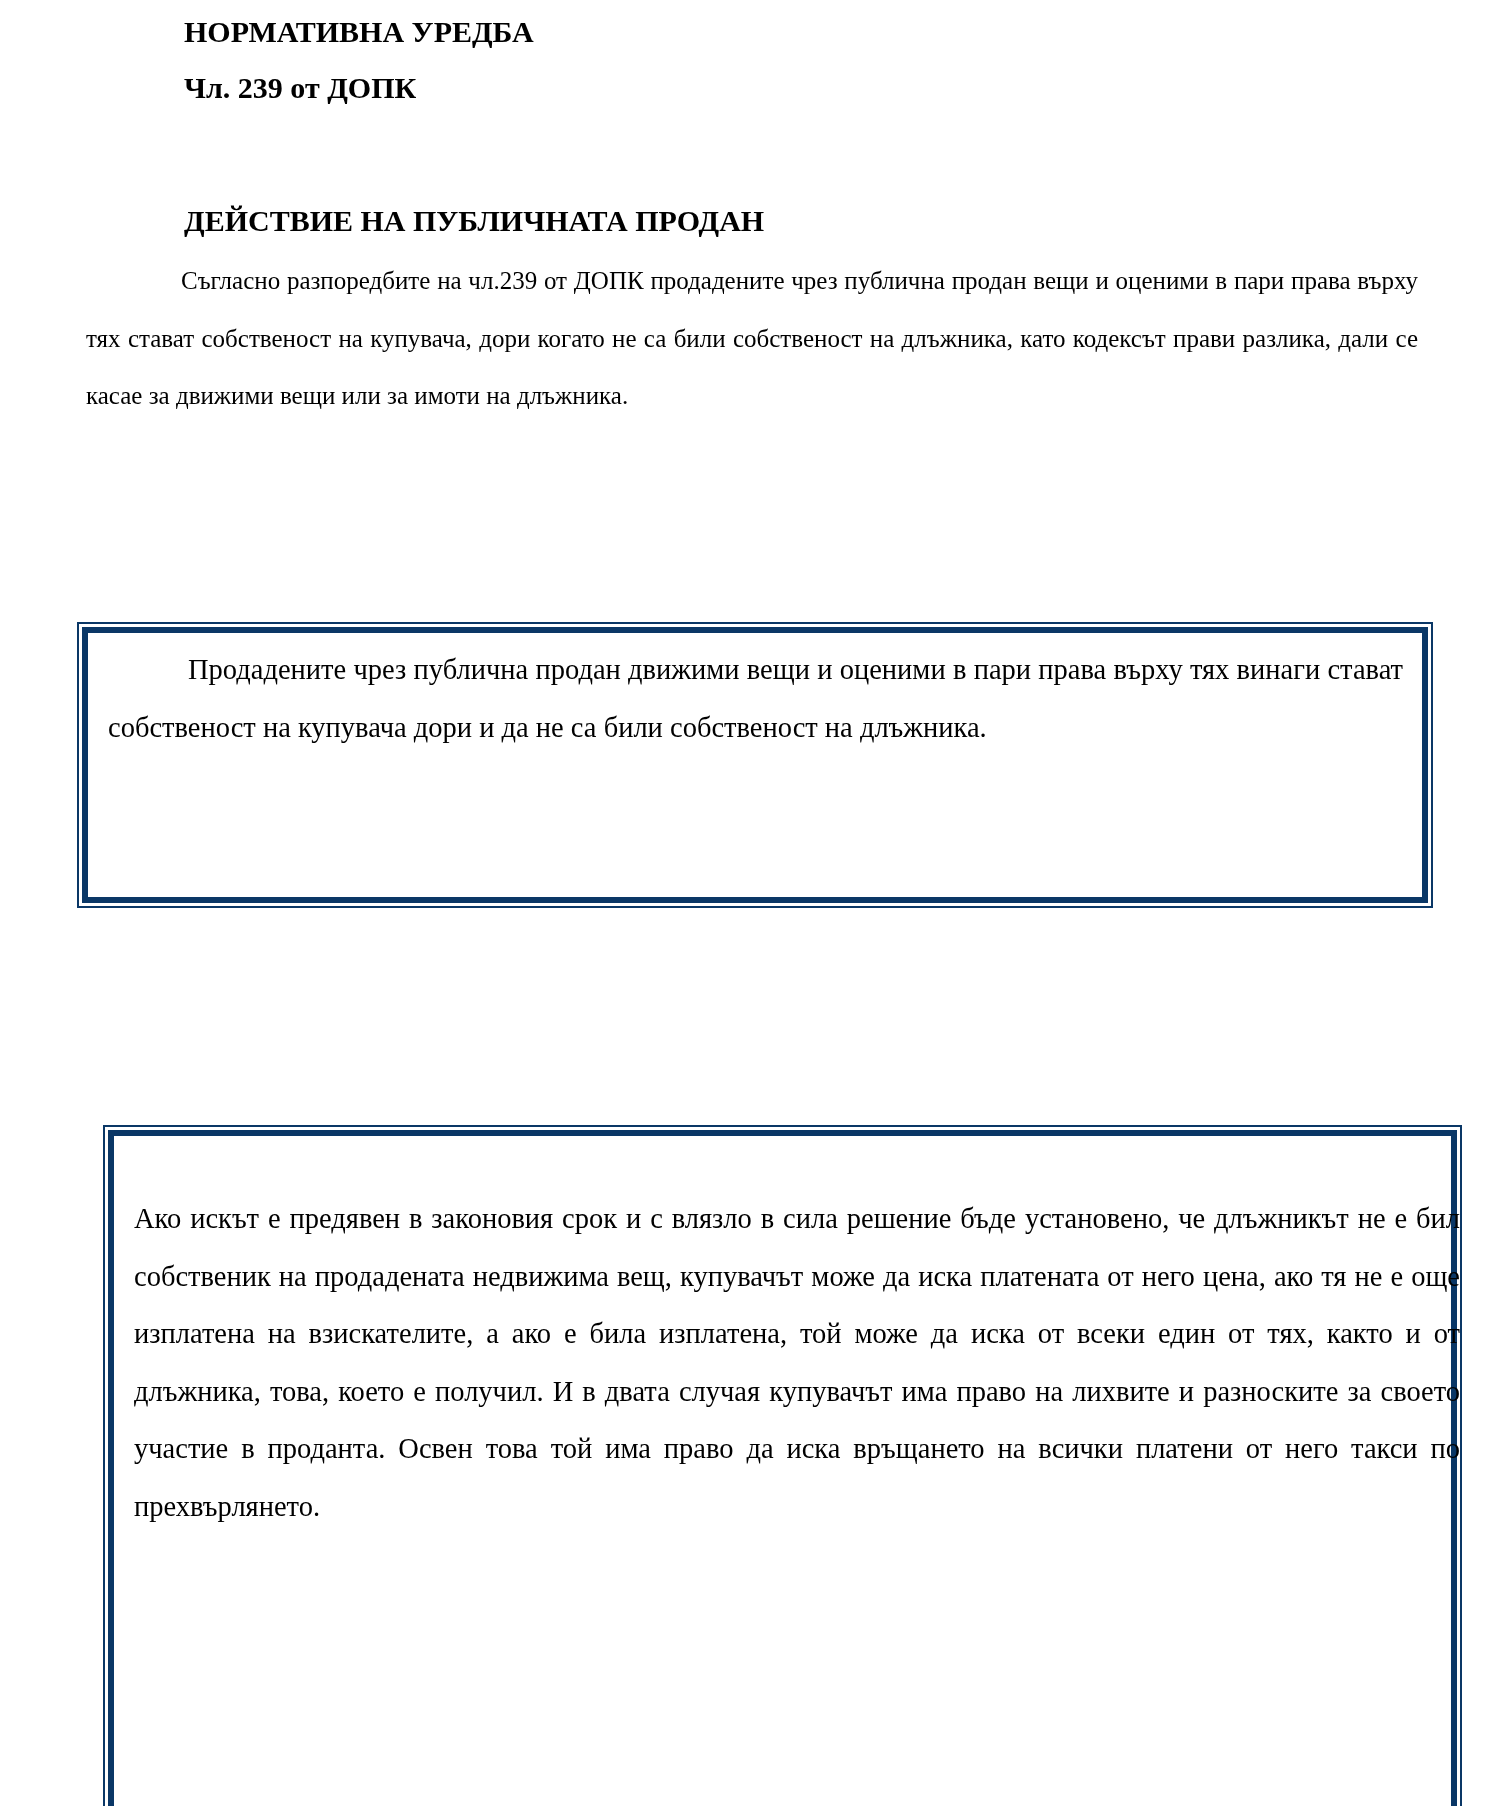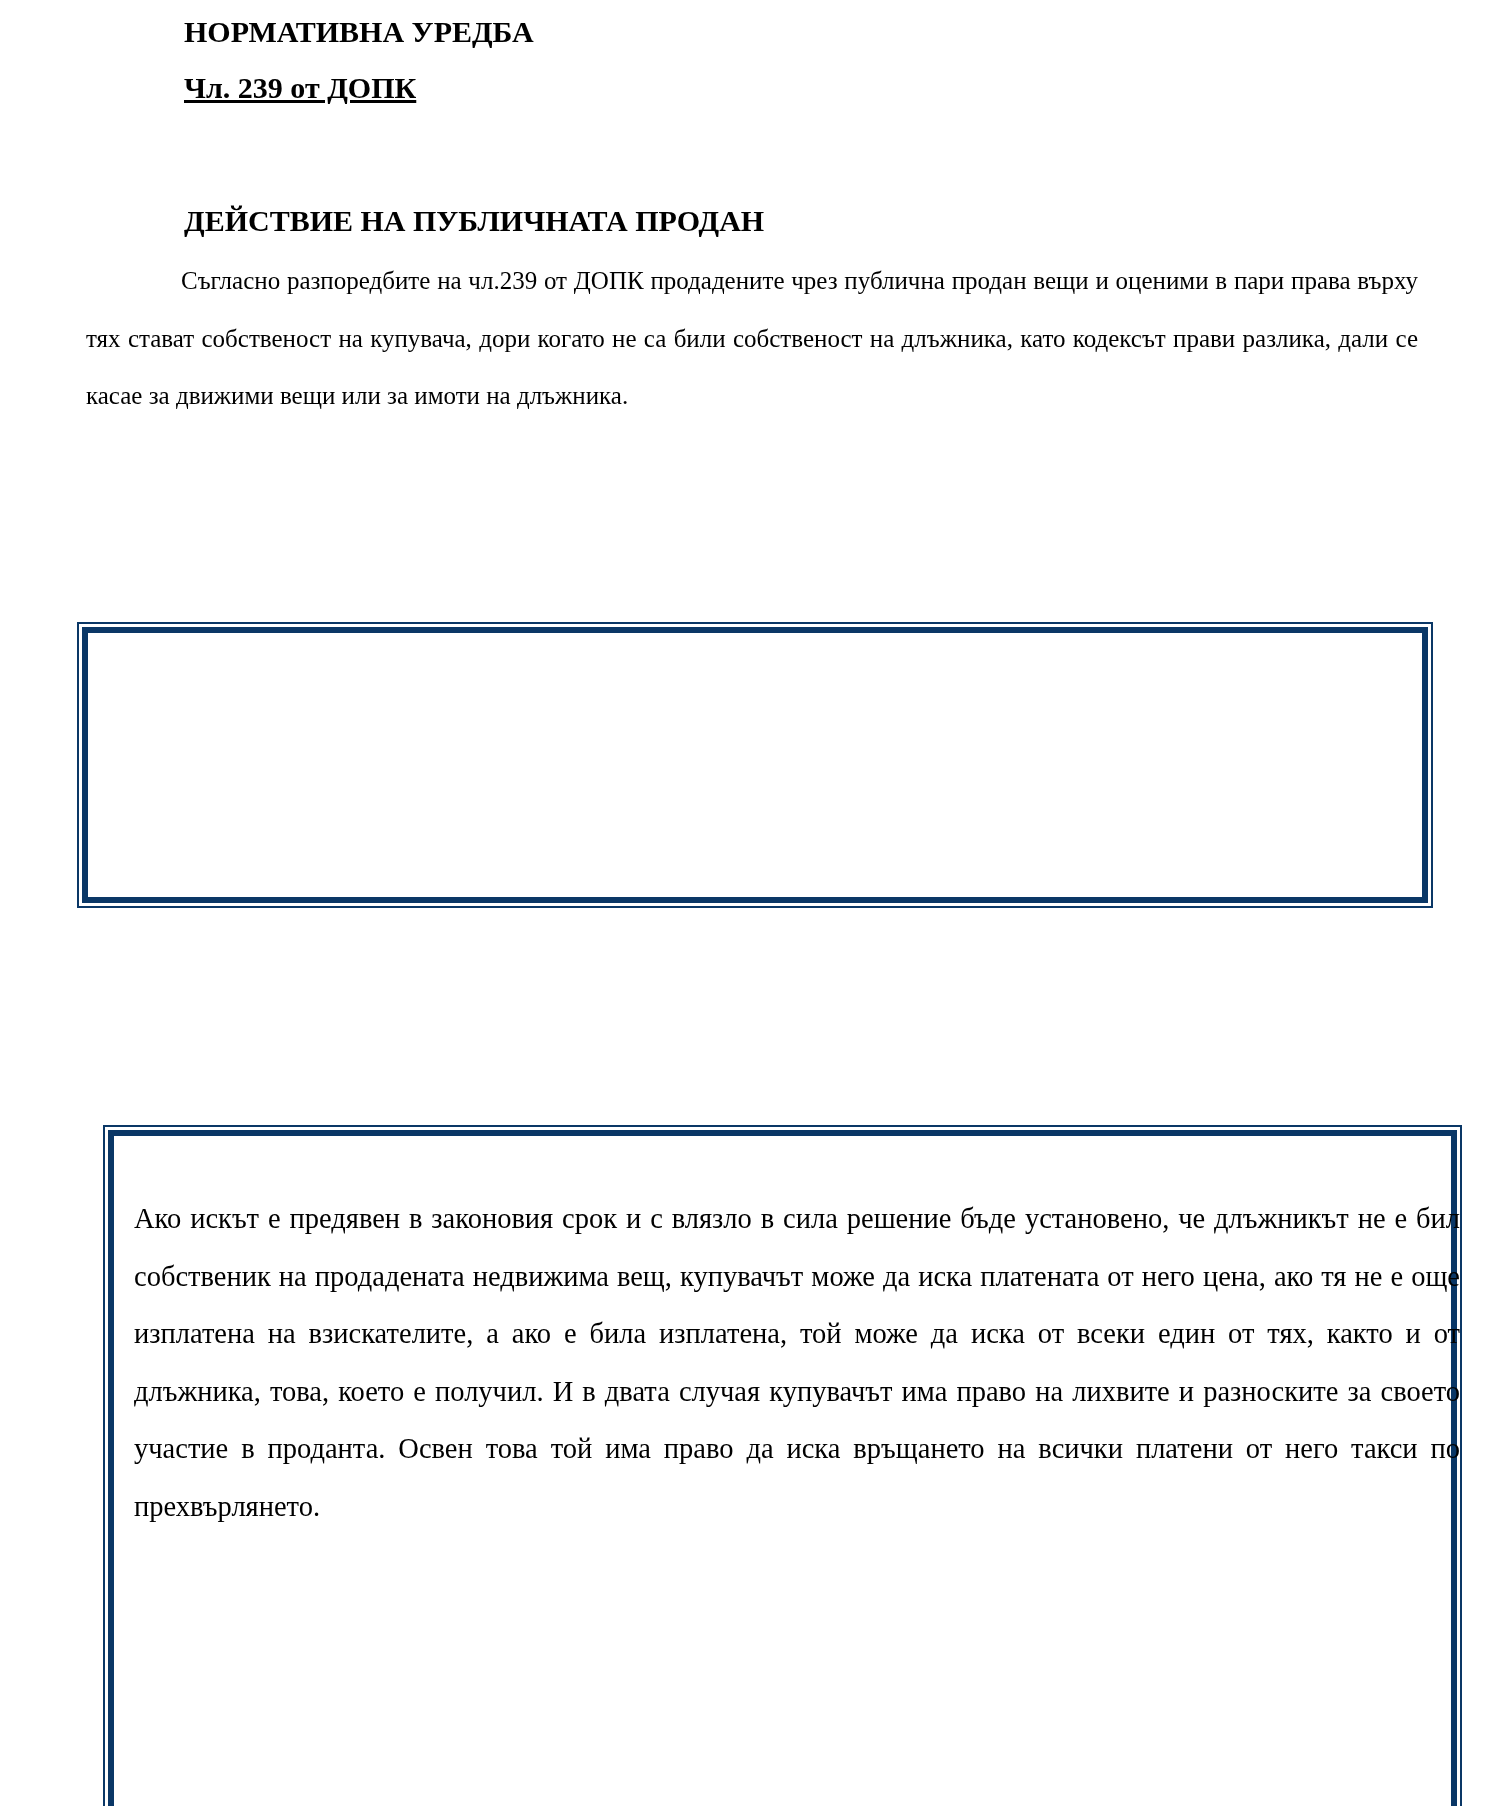--- a/index.html
+++ b/index.html
@@ -68,32 +68,33 @@
     }
     .box-text p { margin: 0; }
   </style>
 </head>
 <body>
 
 <div class="page">
 
   <div class="title-line" style="top:14px;">НОРМАТИВНА УРЕДБА</div>
 
-  <div class="title-line" style="top:70px;text-decoration:underline;">Чл. 239 от ДОПК</div>
+  <div class="title-line" style="top:70px;">Чл. 239 от ДОПК</div>
 
   <div class="title-line" style="top:203px;">ДЕЙСТВИЕ НА ПУБЛИЧНАТА ПРОДАН</div>
 
   <div class="body-text indent" style="left:86px; top:252px; width:1332px; text-indent:95px;">
     <p>Съгласно разпоредбите на чл.239 от ДОПК продадените чрез публична продан вещи и оценими в пари права върху тях стават собственост на купувача, дори когато не са били собственост на длъжника, като кодексът прави разлика, дали се касае за движими вещи или за имоти на длъжника.</p>
   </div>
 
 
   <div class="box" style="left:77px; top:622px; width:1356px; height:286px;">
     <div class="box-inner">
       <div class="box-text" style="left:20px; top:8px; width:1295px;">
+        <p class="indent" style="text-indent:80px;">Продадените чрез публична продан движими вещи и оценими в пари права върху тях винаги стават собственост на купувача дори и да не са били собственост на длъжника.</p>
       </div>
     </div>
   </div>
 
 
   <div class="box" style="left:103px; top:1125px; width:1359px; height:720px;">
     <div class="box-inner">
       <div class="box-text" style="left:20px; top:54px; width:1326px;">
         <p>Ако искът е предявен в законовия срок и с влязло в сила решение бъде установено, че длъжникът не е бил собственик на продадената недвижима вещ, купувачът може да иска платената от него цена, ако тя не е още изплатена на взискателите, а ако е била изплатена, той може да иска от всеки един от тях, както и от длъжника, това, което е получил. И в двата случая купувачът има право на лихвите и разноските за своето участие в проданта. Освен това той има право да иска връщането на всички платени от него такси по прехвърлянето.</p>
       </div>

